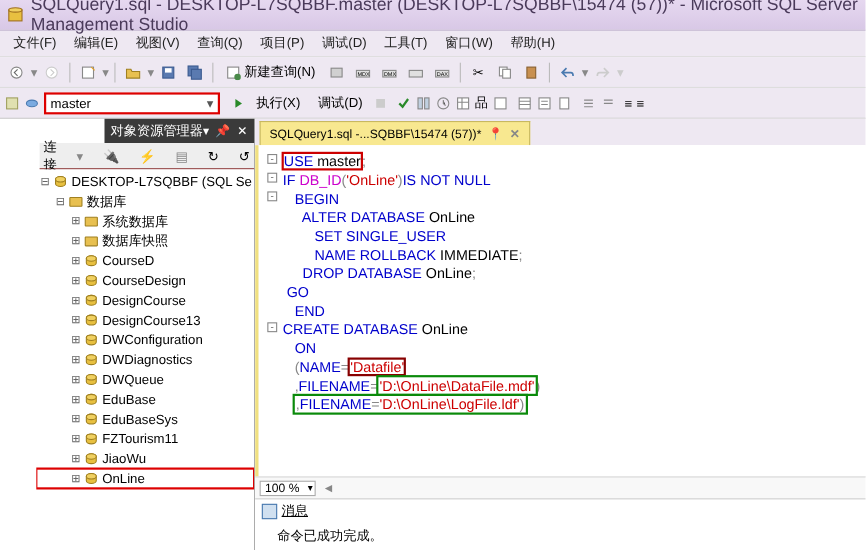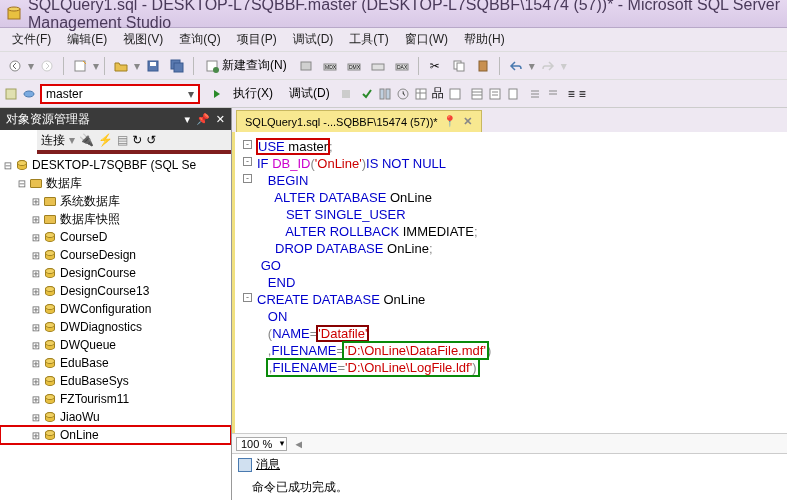--- a/index.html
+++ b/index.html
@@ -18,25 +18,25 @@
 .toolbar .tb-text-btn { padding: 2px 6px; display: flex; align-items: center; gap: 3px; cursor: pointer; }
 
 .toolbar2 { height: 28px; background: #eee8f2; display: flex; align-items: center; padding: 0 4px; border-bottom: 1px solid #ccc; gap: 4px; }
 .db-dropdown { width: 160px; height: 20px; border: 2px solid #d00; background: #fff; display: flex; align-items: center; padding: 0 4px; position: relative; }
 .db-dropdown::after { content: "▾"; position: absolute; right: 4px; color: #555; }
 .exec-btn { display: flex; align-items: center; gap: 13px; padding: 2px 6px; cursor: pointer; }
 .tri { width: 0; height: 0; border-left: 6px solid #2a8a2a; border-top: 4px solid transparent; border-bottom: 4px solid transparent; }
 
 .main { display: flex; height: calc(500px - 28px - 24px - 28px - 28px); }
 
-.sidebar-wrap { width: 232px; display: flex; flex-direction: column; border-right: 1px solid #999; }
+.sidebar-wrap { width: 232px; display: flex; flex-direction: column; border-right: 1px solid #999; align-items: flex-end; }
 .sidebar-header { height: 22px; background: #3a3a3a; color: #fff; display: flex; align-items: center; padding: 0 6px; justify-content: space-between; }
 .sidebar-header .controls { display: flex; gap: 6px; }
 .sidebar-header .ctrl { cursor: pointer; font-size: 11px; }
-.connect-bar { height: 24px; background: #eee; display: flex; align-items: center; padding: 0 4px; gap: 4px; border-bottom: 4px solid #7f1d1d; margin-left: 37px; }
+.connect-bar { height: 24px; background: #eee; display: flex; align-items: center; padding: 0 4px; gap: 18px; border-bottom: 1px solid #7f1d1d; margin-left: 37px; }
 .tree { flex: 1; background: #fff; overflow: auto; padding: 2px 0; }
 .tree-row { display: flex; align-items: center; height: 18px; padding: 0 2px; cursor: pointer; white-space: nowrap; }
 .tree-row .expand { width: 12px; text-align: center; color: #666; font-size: 10px; }
 .tree-row .ticon { width: 16px; height: 14px; display: flex; align-items: center; justify-content: center; margin-right: 2px; }
 .db-cyl { width: 10px; height: 10px; background: #e8c040; border-radius: 50% / 30%; border: 1px solid #a08020; position: relative; }
 .db-cyl::before { content: ""; position: absolute; top: -1px; left: -1px; right: -1px; height: 4px; background: #f0d060; border: 1px solid #a08020; border-radius: 50%; }
 .folder { width: 12px; height: 9px; background: #e8c050; border: 1px solid #a08020; border-radius: 1px; }
 .tree-row.highlighted { outline: 2px solid #d00; outline-offset: -1px; }
 
 .editor-area { flex: 1; display: flex; flex-direction: column; background: #fff; justify-content: flex-end; }
@@ -438,21 +438,21 @@
         <span class="pin">📍</span>
         <span class="close">✕</span>
       </div>
     </div>
     <div class="code-editor">
 <div class="line"><span class="outline-marker">-</span><span class="hl-red"><span class="kw">USE</span><span> master</span></span><span class="op">;</span></div>
 <div class="line"><span class="outline-marker">-</span><span class="kw">IF </span><span class="fn">DB_ID</span><span class="op">(</span><span class="str">'OnLine'</span><span class="op">)</span><span class="kw">IS NOT NULL</span></div>
 <div class="line"><span class="outline-marker">-</span>   <span class="kw">BEGIN</span></div>
 <div class="line">     <span class="kw">ALTER DATABASE</span><span> OnLine</span></div>
 <div class="line">        <span class="kw">SET SINGLE_USER</span></div>
-<div class="line">        <span class="kw">ALTER ROLLBACK</span><span> IMMEDIATE</span><span class="op">;</span></div>
+<div class="line">        <span class="kw">NAME ROLLBACK</span><span> IMMEDIATE</span><span class="op">;</span></div>
 <div class="line">     <span class="kw">DROP DATABASE</span><span> OnLine</span><span class="op">;</span></div>
 <div class="line"> <span class="kw">GO</span></div>
 <div class="line">   <span class="kw">END</span></div>
 <div class="line"><span class="outline-marker">-</span><span class="kw">CREATE DATABASE</span><span> OnLine</span></div>
 <div class="line">   <span class="kw">ON</span></div>
 <div class="line">   <span class="op">(</span><span class="kw">NAME</span><span class="op">=</span><span class="hl-darkred"><span class="str">'Datafile'</span></span></div>
 <div class="line">   <span class="op">,</span><span class="kw">FILENAME</span><span class="op">=</span><span class="hl-green-box"><span class="str">'D:\OnLine\DataFile.mdf'</span></span><span class="op">)</span></div>
 <div class="line">   <span class="hl-green-box"><span class="op">,</span><span class="kw">FILENAME</span><span class="op">=</span><span class="str">'D:\OnLine\LogFile.ldf'</span><span class="op">)</span></span><span class="op">;</span></div>
     </div>
     <div class="zoom-bar">

